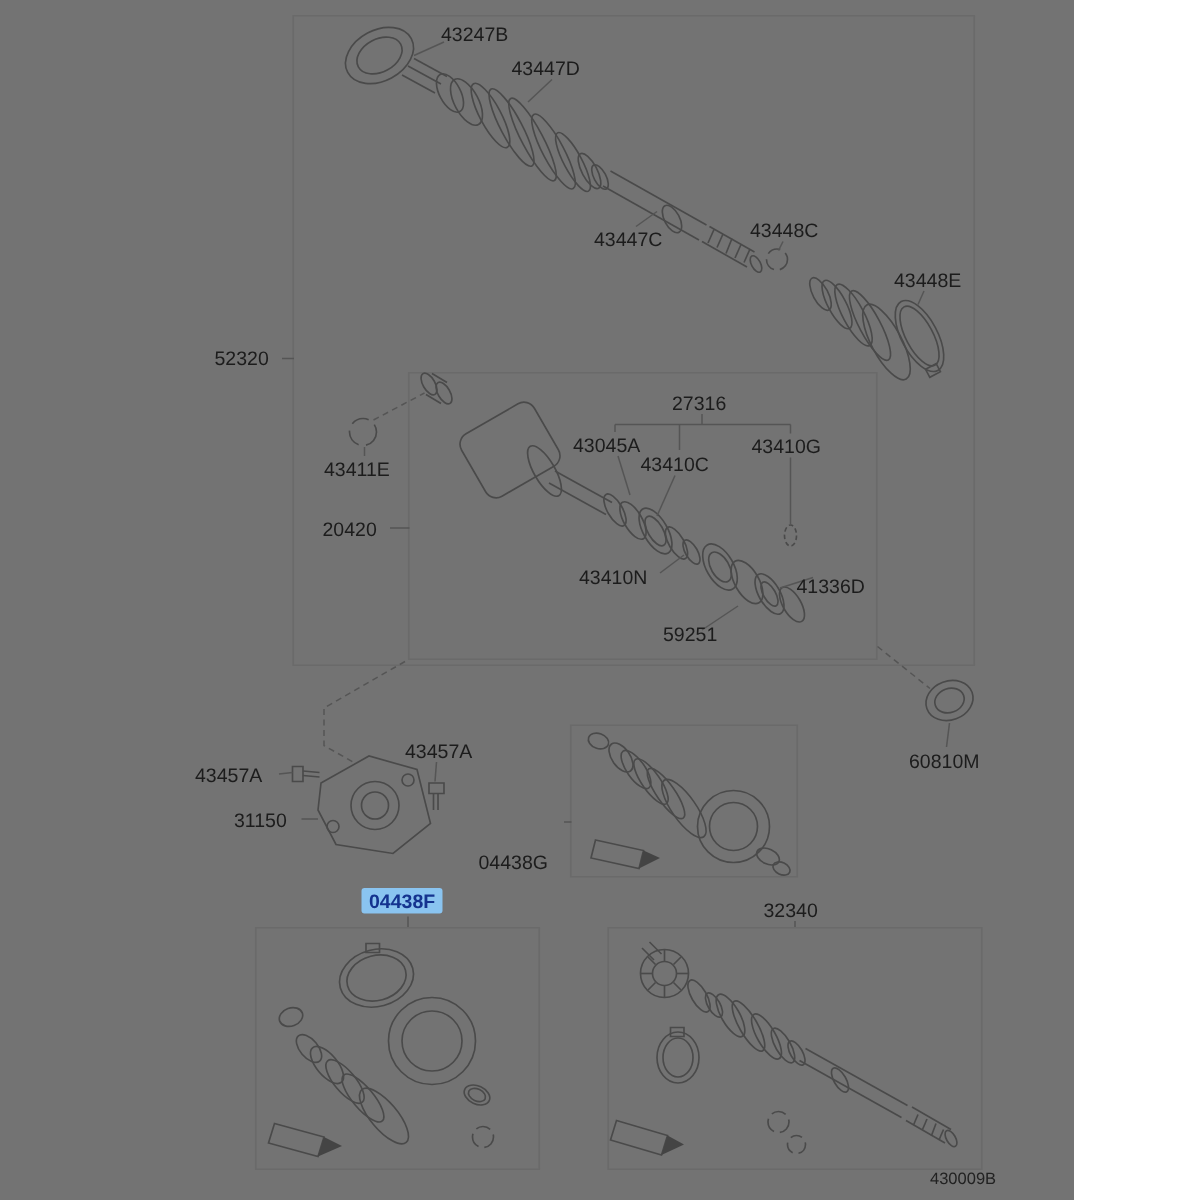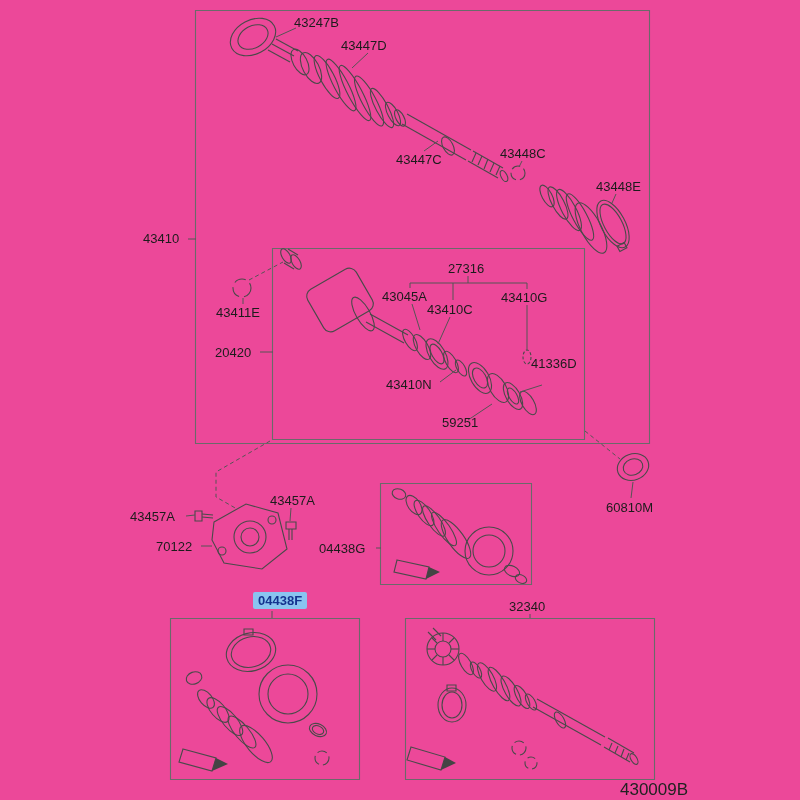--- a/index.html
+++ b/index.html
@@ -1,41 +1,40 @@
 <!DOCTYPE html>
 <html><head>
 <meta charset="utf-8">
 <style>
   * { margin: 0; padding: 0; box-sizing: border-box; }
   html, body { width: 800px; height: 800px; background: #fff; }
   body { font-family: "Liberation Sans", sans-serif; }
-  .canvas { position: relative; width: 800px; height: 800px; background: #ec4899; overflow: hidden; }
+  .canvas { position: relative; width: 716px; height: 800px; background: #737373; overflow: hidden; }
   svg.artwork { position: absolute; left: 0; top: 0; }
   svg.artwork * { vector-effect: non-scaling-stroke; }
   .part-label {
     position: absolute;
     font-size: 13px;
     color: #1c1c1c;
     white-space: nowrap;
     line-height: 15px;
     cursor: default;
   }
   .part-label.highlighted {
     background: #8ac4f0;
     color: #14338f;
     font-weight: bold;
     padding: 1px 5px;
     border-radius: 2px;
-    margin-left: 12px;
   }
   .drawing-code {
     position: absolute;
     left: 620px;
     top: 780px;
-    font-size: 17px;
+    font-size: 11px;
     color: #222;
   }
 </style>
 </head>
 <body>
 
 <div class="canvas">
 
   <svg class="artwork" width="800" height="800" viewBox="0 0 800 800" fill="none" stroke="#4a4a4a" stroke-width="1.1">
 
@@ -270,33 +269,33 @@
       <line x1="585" y1="431" x2="620" y2="459"></line>
       <line x1="249" y1="280" x2="283" y2="262"></line>
     </g>
   </svg>
 
   <div class="part-label" style="left:294px; top:15px">43247B</div>
   <div class="part-label" style="left:341px; top:38px">43447D</div>
   <div class="part-label" style="left:396px; top:152px">43447C</div>
   <div class="part-label" style="left:500px; top:146px">43448C</div>
   <div class="part-label" style="left:596px; top:179px">43448E</div>
-  <div class="part-label" style="left:143px; top:231px">43410</div>
+  <div class="part-label" style="left:143px; top:231px">52320</div>
   <div class="part-label" style="left:216px; top:305px">43411E</div>
   <div class="part-label" style="left:215px; top:345px">20420</div>
   <div class="part-label" style="left:448px; top:261px">27316</div>
   <div class="part-label" style="left:382px; top:289px">43045A</div>
   <div class="part-label" style="left:427px; top:302px">43410C</div>
   <div class="part-label" style="left:501px; top:290px">43410G</div>
   <div class="part-label" style="left:386px; top:377px">43410N</div>
-  <div class="part-label" style="left:531px; top:356px">41336D</div>
+  <div class="part-label" style="left:531px; top:383px">41336D</div>
   <div class="part-label" style="left:442px; top:415px">59251</div>
   <div class="part-label" style="left:606px; top:500px">60810M</div>
   <div class="part-label" style="left:130px; top:509px">43457A</div>
   <div class="part-label" style="left:270px; top:493px">43457A</div>
-  <div class="part-label" style="left:156px; top:539px">70122</div>
-  <div class="part-label" style="left:319px; top:541px">04438G</div>
+  <div class="part-label" style="left:156px; top:539px">31150</div>
+  <div class="part-label" style="left:319px; top:567px">04438G</div>
   <div class="part-label highlighted" style="left:241px; top:592px">04438F</div>
   <div class="part-label" style="left:509px; top:599px">32340</div>
 
   <div class="drawing-code">430009B</div>
 
 </div>
 
 </body></html>

